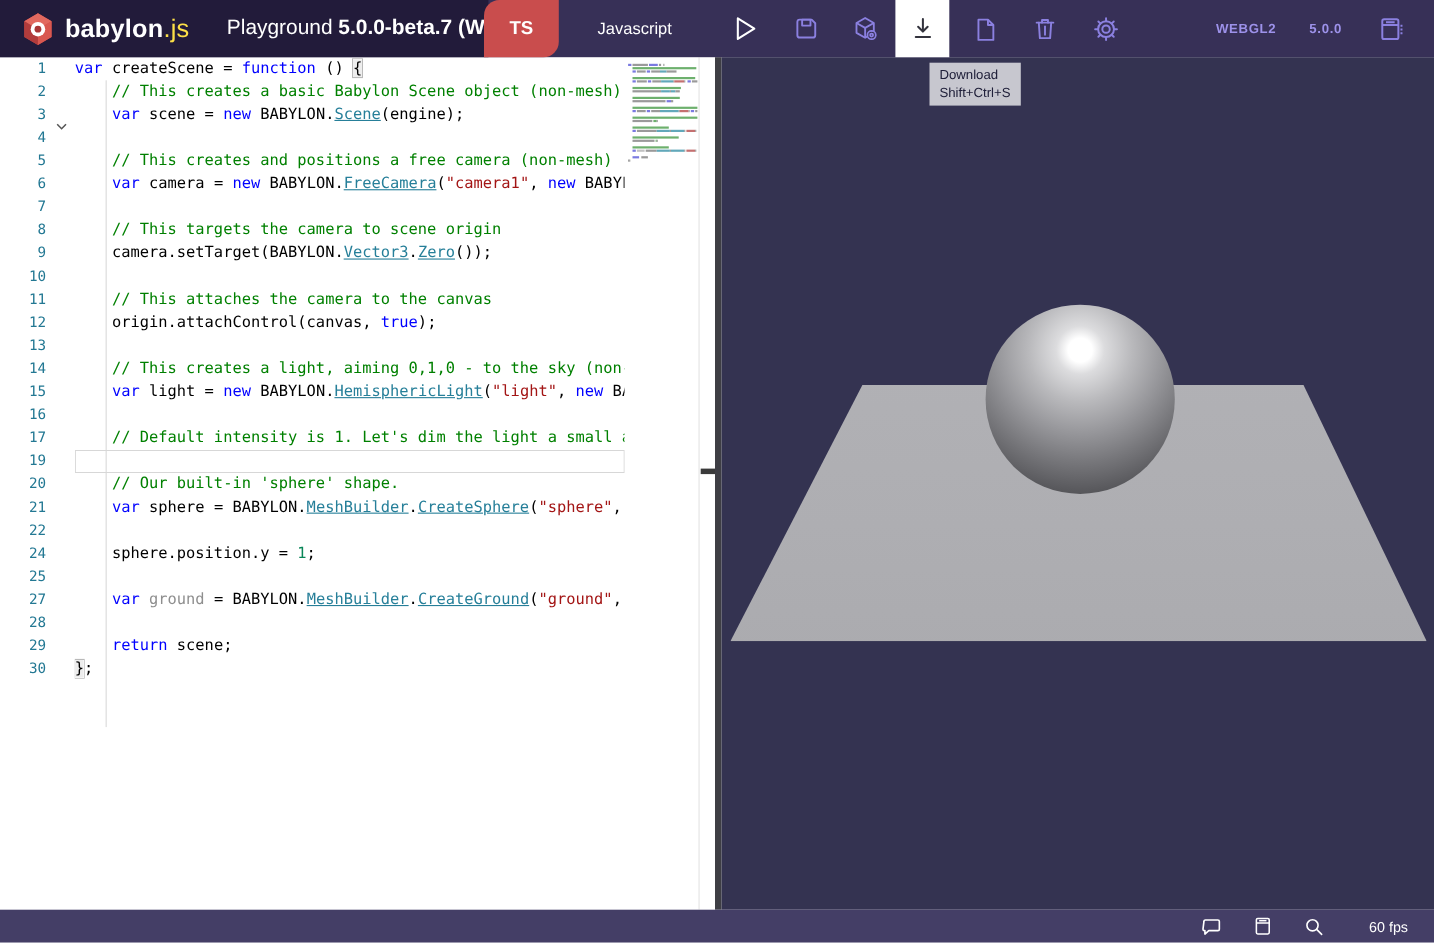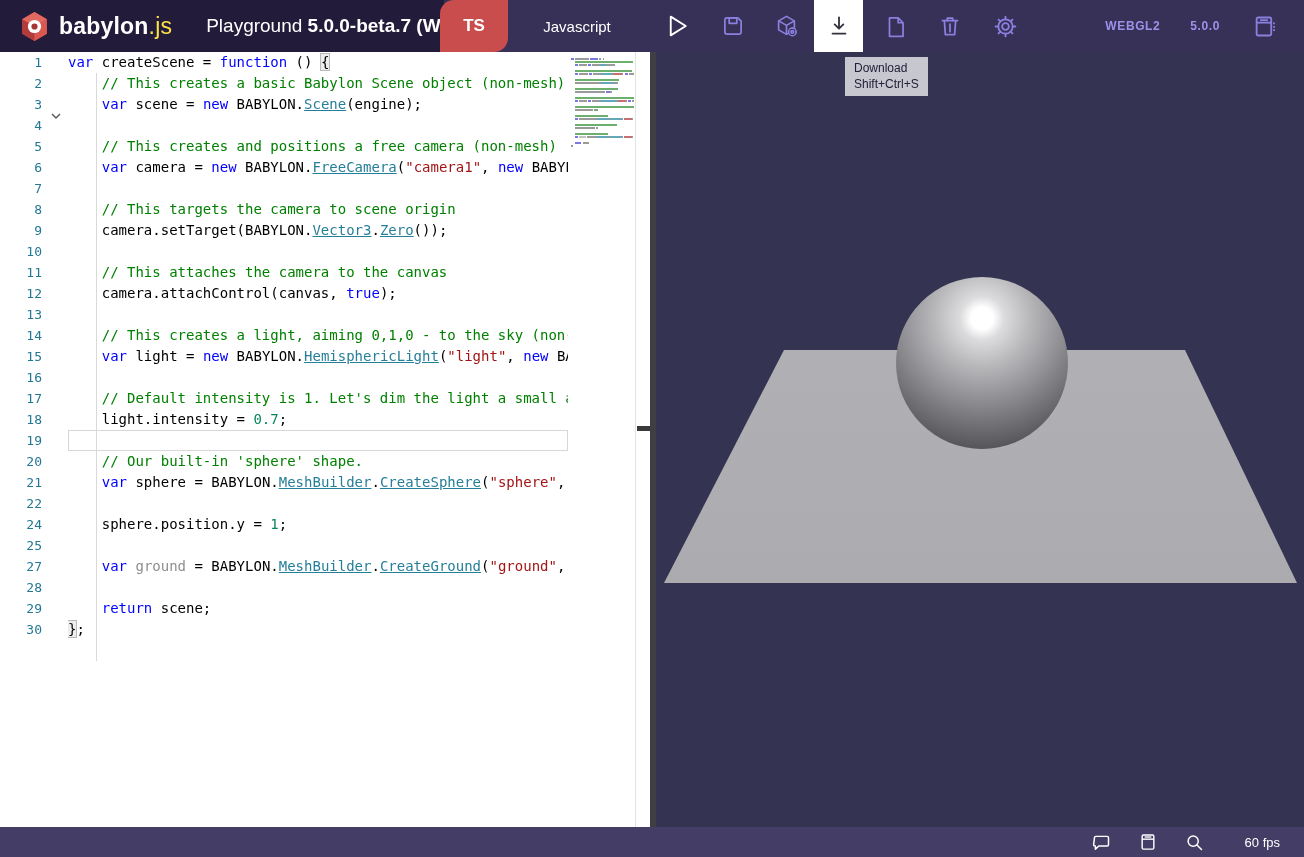--- a/index.html
+++ b/index.html
@@ -227,21 +227,21 @@
         <span class="line-content"></span>
       </div>
       <div class="code-line">
         <span class="line-num">11</span>
         <span class="fold-col"></span>
         <span class="line-content"><span class="tok-c">    // This attaches the camera to the canvas</span></span>
       </div>
       <div class="code-line">
         <span class="line-num">12</span>
         <span class="fold-col"></span>
-        <span class="line-content"><span class="tok-p">    camera.attachControl(canvas, </span><span class="tok-k">true</span><span class="tok-p">);</span></span>
+        <span class="line-content"><span class="tok-p">    origin.attachControl(canvas, </span><span class="tok-k">true</span><span class="tok-p">);</span></span>
       </div>
       <div class="code-line">
         <span class="line-num">13</span>
         <span class="fold-col"></span>
         <span class="line-content"></span>
       </div>
       <div class="code-line">
         <span class="line-num">14</span>
         <span class="fold-col"></span>
         <span class="line-content"><span class="tok-c">    // This creates a light, aiming 0,1,0 - to the sky (non-</span></span>
@@ -253,25 +253,20 @@
       </div>
       <div class="code-line">
         <span class="line-num">16</span>
         <span class="fold-col"></span>
         <span class="line-content"></span>
       </div>
       <div class="code-line">
         <span class="line-num">17</span>
         <span class="fold-col"></span>
         <span class="line-content"><span class="tok-c">    // Default intensity is 1. Let's dim the light a small a</span></span>
-      </div>
-      <div class="code-line">
-        <span class="line-num">18</span>
-        <span class="fold-col"></span>
-        <span class="line-content"><span class="tok-p">    light.intensity = </span><span class="tok-n">0.7</span><span class="tok-p">;</span></span>
       </div>
       <div class="code-line current">
         <span class="line-num">19</span>
         <span class="fold-col"></span>
         <span class="line-content"></span>
       </div>
       <div class="code-line">
         <span class="line-num">20</span>
         <span class="fold-col"></span>
         <span class="line-content"><span class="tok-c">    // Our built-in 'sphere' shape.</span></span>

